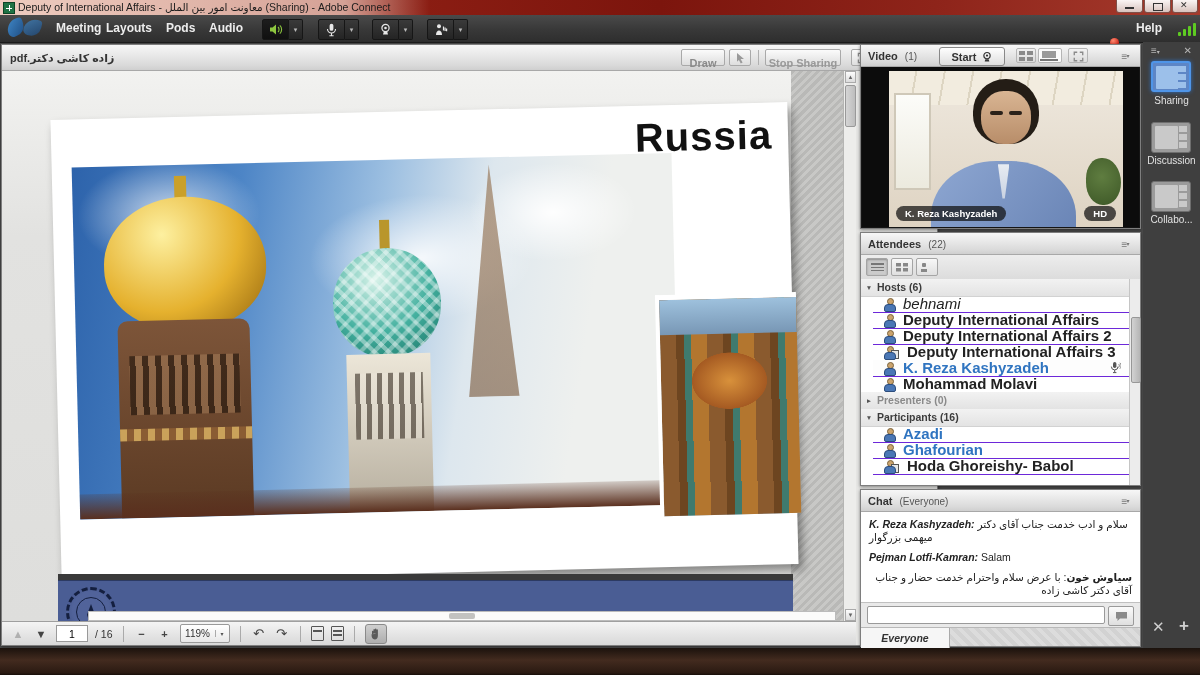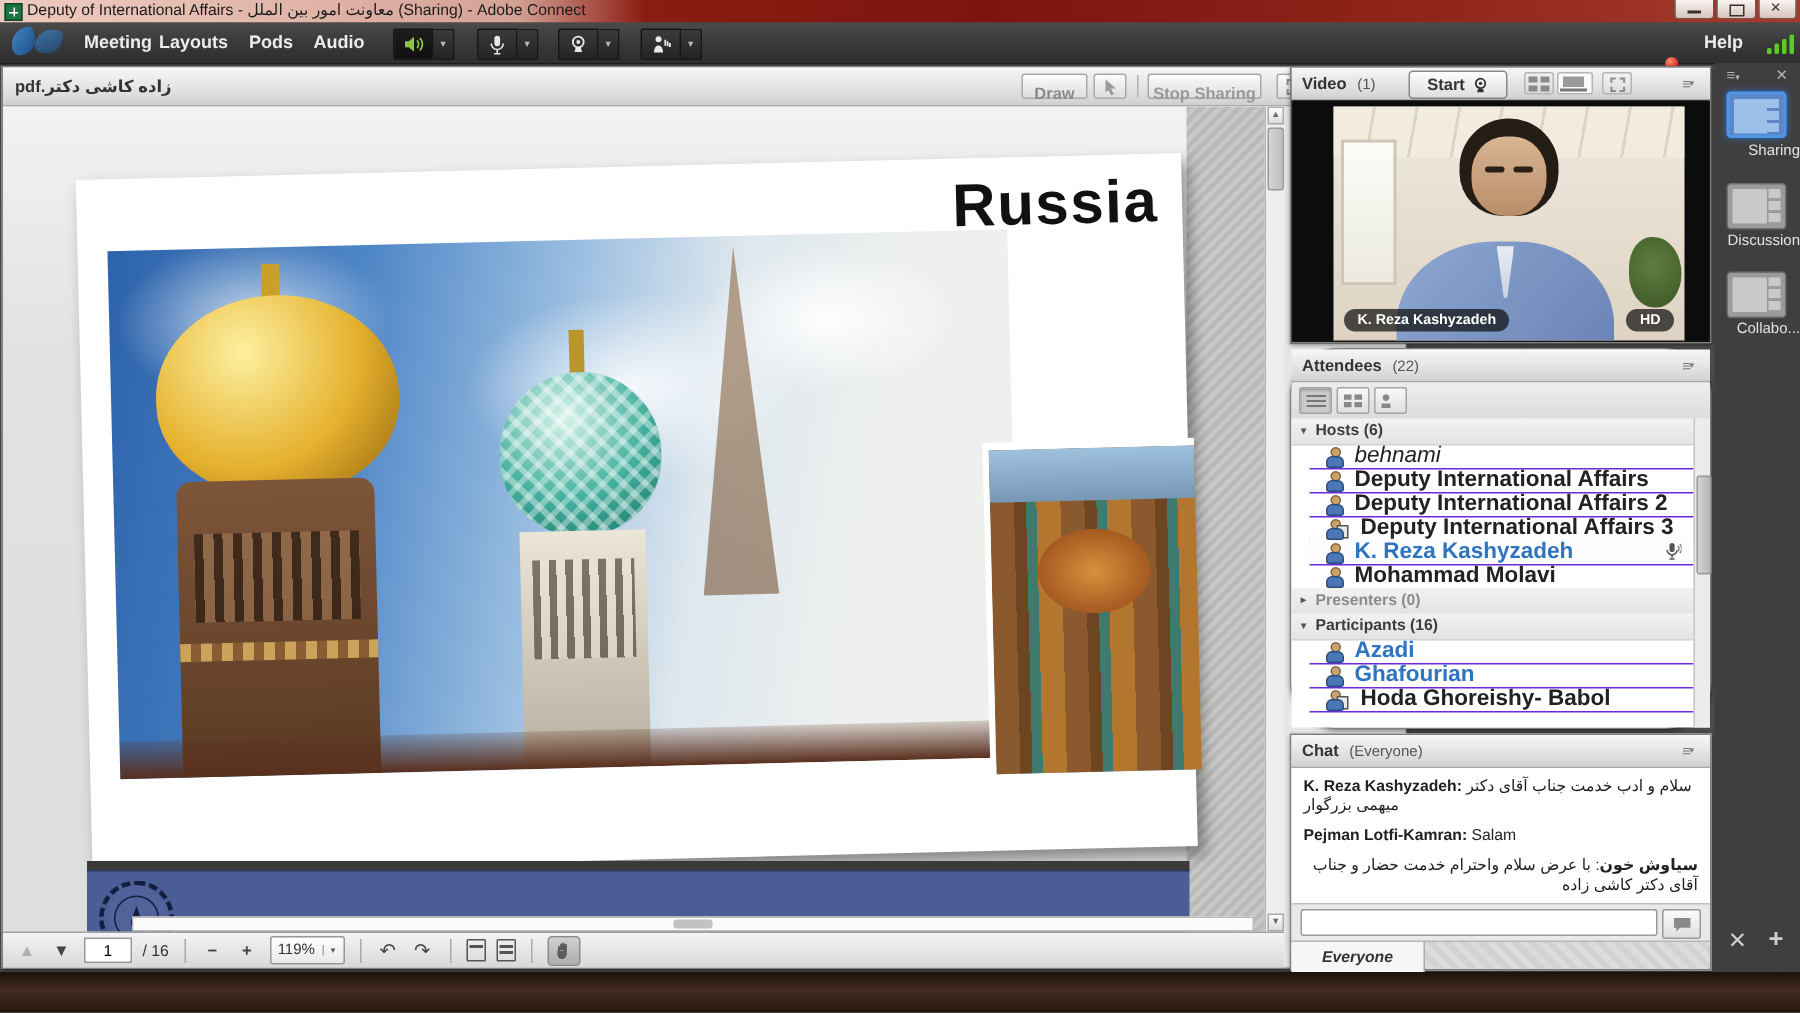--- a/index.html
+++ b/index.html
@@ -169,21 +169,21 @@
   .brow{position:absolute;top:38%;width:26%;height:7%;background:#2a2119;border-radius:2px;}
   #vshirt{position:absolute;left:18%;top:58%;width:62%;height:44%;
     border-radius:45% 45% 0 0/80% 80% 0 0;
     background:linear-gradient(130deg,#8ea7d2,#6a85b6);}
   #vshirt:before{content:"";position:absolute;left:46%;top:4%;width:8%;height:50%;
     background:linear-gradient(#e8ecf2,#c9d2e2);clip-path:polygon(0 0,100% 0,60% 100%,40% 100%);}
   .vpill{position:absolute;bottom:6px;height:15px;border-radius:8px;background:rgba(15,15,15,.72);
     color:#fff;font-size:9.5px;font-weight:bold;line-height:15px;padding:0 9px;}
 
   
-  #attPod{left:860px;top:232px;width:281px;height:254px;border-radius:32px;}
+  #attPod{left:860px;top:232px;width:281px;height:254px;}
   #att-tools{position:absolute;left:0;top:22px;right:0;height:24px;
     background:linear-gradient(#ededed,#dcdcdc);border-bottom:1px solid #b5b5b5;}
   .att-tb{position:absolute;top:3px;width:22px;height:18px;border:1px solid #a5a5a5;border-radius:2px;
     background:linear-gradient(#f8f8f8,#e0e0e0);box-sizing:border-box;}
   .att-tb.pressed{background:#cbcbcb;box-shadow:inset 0 1px 2px rgba(0,0,0,.3);}
   .att-tb i{position:absolute;left:4px;top:4px;width:13px;height:9px;}
   .ic-list{background:repeating-linear-gradient(#777 0 1.5px,transparent 1.5px 3.5px);}
   .ic-grid{background-image:linear-gradient(#888,#888),linear-gradient(#888,#888),linear-gradient(#888,#888),linear-gradient(#888,#888);
     background-size:5px 3.5px;background-position:0 0,7px 0,0 5px,7px 5px;background-repeat:no-repeat;}
   .ic-person{background-image:radial-gradient(circle at 3px 2px,#888 2px,transparent 2.5px),linear-gradient(#888,#888);
@@ -204,21 +204,21 @@
   .av.dev i{position:absolute;right:-4px;bottom:-1px;width:6px;height:7px;background:#e8e8e8;border:1px solid #555;}
   #attScroll{position:absolute;right:0;top:46px;width:11px;bottom:0;background:#ececec;border-left:1px solid #c5c5c5;box-sizing:border-box;}
   #attThumb{position:absolute;left:1px;top:38px;width:8px;height:64px;background:linear-gradient(90deg,#d2d2d2,#b5b5b5);
     border:1px solid #979797;border-radius:2px;}
 
   
   #chatPod{left:860px;top:489px;width:281px;height:158px;}
   #chatMsgs{position:absolute;left:0;top:22px;right:0;height:90px;background:#fff;overflow:hidden;
     font-size:10.5px;color:#222;padding:6px 8px 0 8px;box-sizing:border-box;}
   .cmsg{margin-bottom:7px;line-height:13px;}
-  .cmsg .sender{font-weight:bold;}
+  .cmsg .sender{font-weight:bold;font-style:italic;}
   .cmsg.rtl{direction:rtl;text-align:right;}
   .cmsg.rtl .sender{font-style:normal;}
   #chatInputRow{position:absolute;left:0;top:112px;right:0;height:25px;background:#e9e9e9;border-top:1px solid #c0c0c0;}
   #chatInput{position:absolute;left:6px;top:3px;width:238px;height:18px;border:1px solid #9a9a9a;border-radius:2px;
     background:#fff;font-family:inherit;font-size:10.5px;padding:0 4px;box-sizing:border-box;}
   #chatSend{position:absolute;right:6px;top:3px;width:24px;height:18px;border:1px solid #9a9a9a;border-radius:2px;
     background:linear-gradient(#fbfbfb,#dfdfdf);display:flex;align-items:center;justify-content:center;}
   #chatTabs{position:absolute;left:0;top:137px;right:0;bottom:0;
     background:repeating-linear-gradient(45deg,#dcdcdc 0 4px,#d2d2d2 4px 8px);border-top:1px solid #b8b8b8;font-style:italic;}
   #tabEveryone{position:absolute;left:0;top:0;width:88px;height:20px;background:#f6f6f6;
@@ -229,21 +229,21 @@
   #layoutBar{left:1143px;top:42px;width:57px;height:606px;background:#3f3f3f;}
   .lb-top{position:absolute;top:3px;color:#b5b5b5;font-size:10px;}
   .thumb{position:absolute;left:8px;width:40px;height:31px;border-radius:3px;background:#9b9b9b;
     border:1px solid #6e6e6e;box-sizing:border-box;}
   .thumb:before{content:"";position:absolute;left:3px;top:3px;width:23px;height:23px;background:#c9c9c9;border-radius:1px;}
   .thumb:after{content:"";position:absolute;right:3px;top:3px;width:8px;height:23px;
     background:repeating-linear-gradient(#c9c9c9 0 6px,#9b9b9b 6px 8px);}
   .thumb.active{background:#5d86c6;border:2px solid #4f95e8;box-shadow:0 0 4px #2f6fc0;}
   .thumb.active:before{background:#9cc0ea;}
   .thumb.active:after{background:repeating-linear-gradient(#9cc0ea 0 6px,#5d86c6 6px 8px);}
-  .lb-lbl{position:absolute;left:0;width:57px;text-align:right;color:#e2e2e2;font-size:10px;}
+  .lb-lbl{position:absolute;left:0;width:57px;text-align:center;color:#e2e2e2;font-size:10px;}
   .lb-bot{position:absolute;bottom:12px;color:#cfcfcf;font-size:15px;font-weight:bold;}
 
   
   #taskbar{left:0;top:648px;width:1200px;height:27px;
     background:linear-gradient(#1b120d,#432b1f 45%,#2a1a12 92%,#170e09);}
   svg{display:block;}
 </style>
 </head>
 <body>
 

